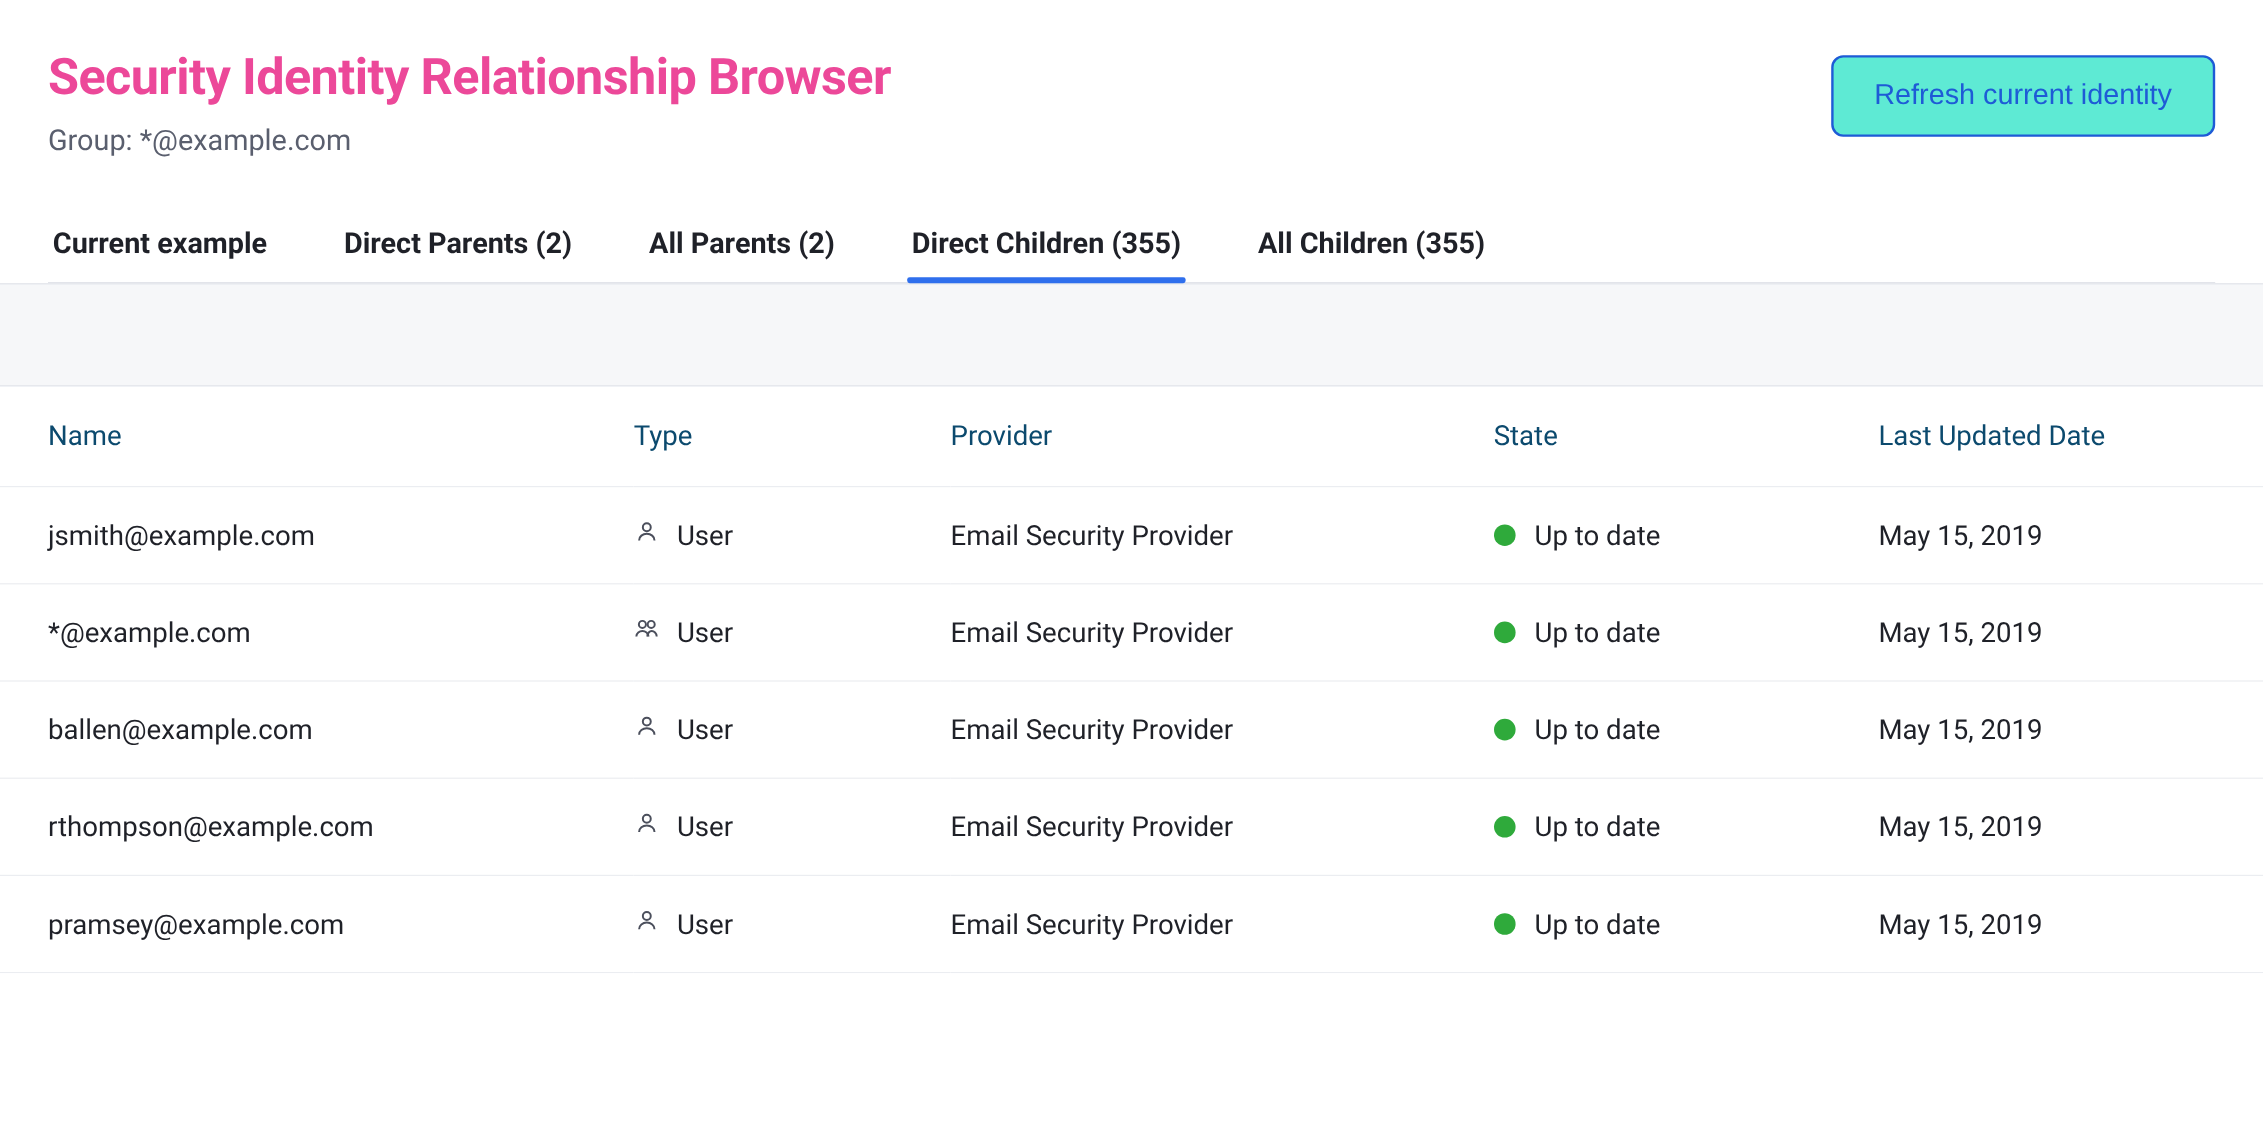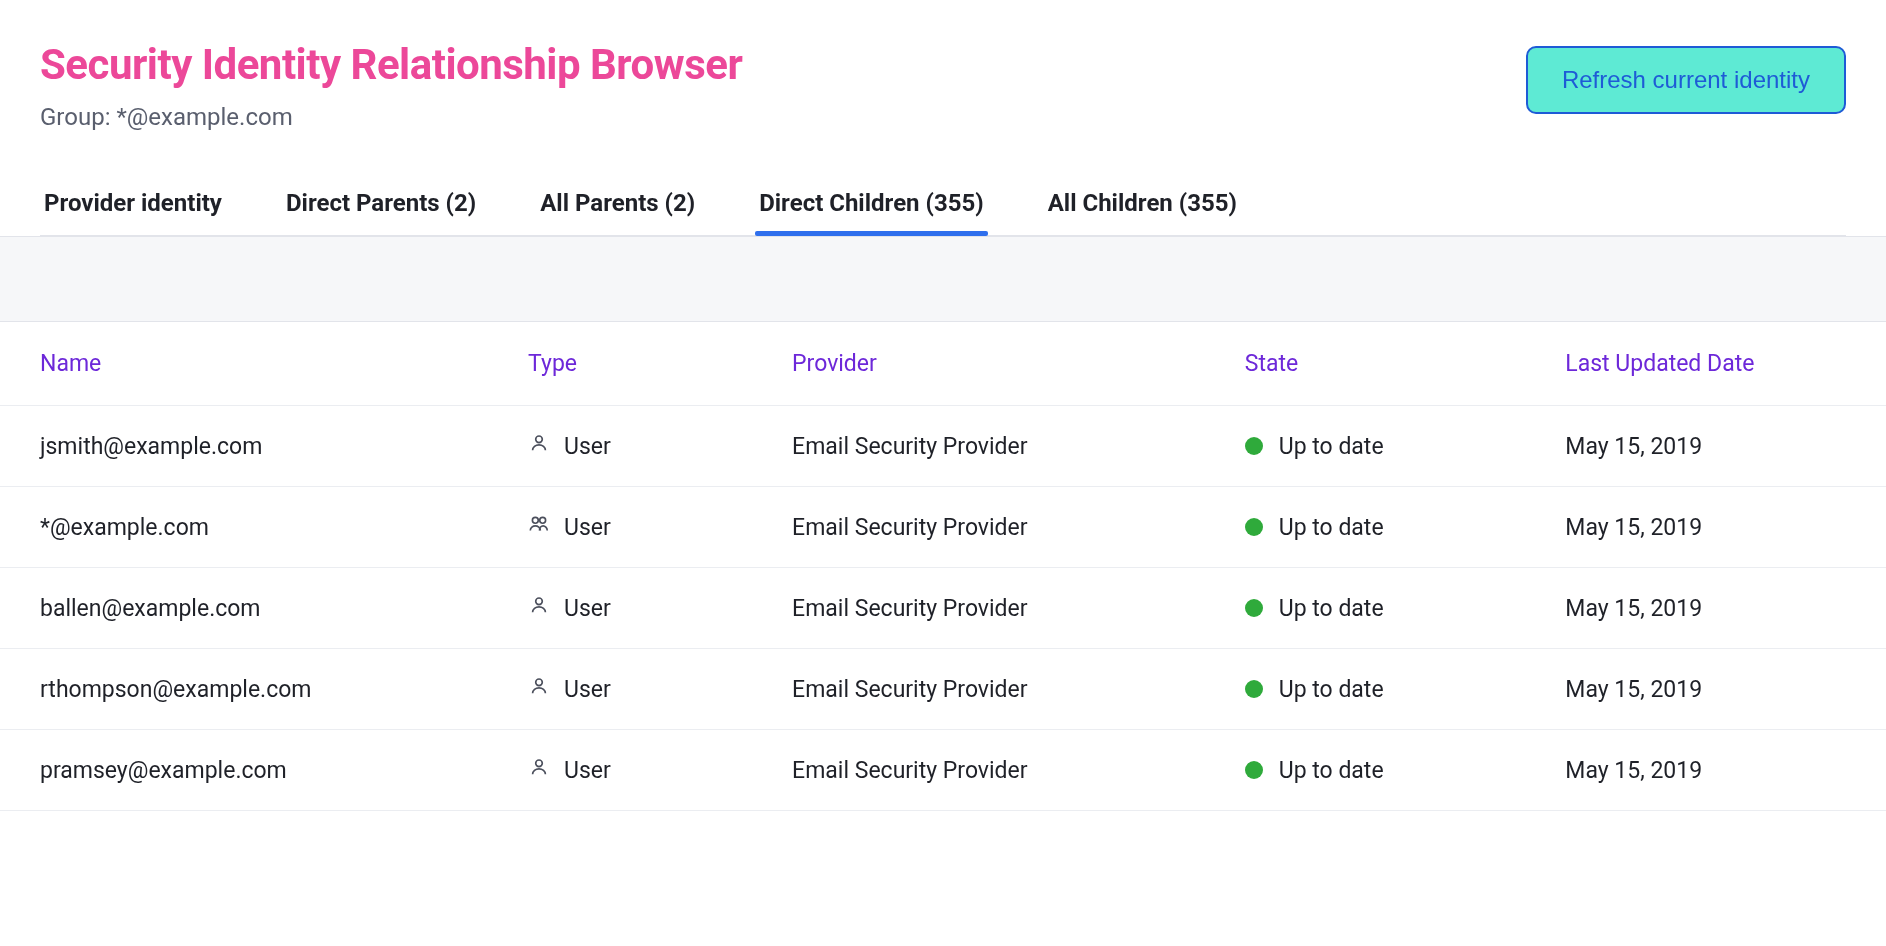--- a/index.html
+++ b/index.html
@@ -75,21 +75,21 @@
     margin: 0 -40px;
     border-collapse: collapse;
   }
   table.data th, table.data td {
     text-align: left;
     padding: 26px 0;
     font-size: 23px;
     border-bottom: 1px solid #ebedf1;
   }
   table.data th {
-    color: #6d28d9;
+    color: #0c4a6e;
     font-weight: 400;
     padding-top: 28px;
     padding-bottom: 28px;
   }
   table.data th:first-child, table.data td:first-child { padding-left: 40px; }
   table.data th:last-child, table.data td:last-child { }
   .col-name { width: 28%; }
   .col-type { width: 14%; }
   .col-provider { width: 24%; }
   .col-state { width: 17%; }
@@ -110,21 +110,21 @@
 
   <div class="header-row">
     <div class="title-block">
       <h1>Security Identity Relationship Browser</h1>
       <div class="subtitle">Group: *@example.com</div>
     </div>
     <button class="refresh-btn">Refresh current identity</button>
   </div>
 
   <div class="tabs">
-    <div class="tab">Provider identity</div>
+    <div class="tab">Current example</div>
     <div class="tab">Direct Parents (2)</div>
     <div class="tab">All Parents (2)</div>
     <div class="tab active">Direct Children (355)</div>
     <div class="tab">All Children (355)</div>
   </div>
 
   <div class="band"></div>
 
   <table class="data">
     <thead>

